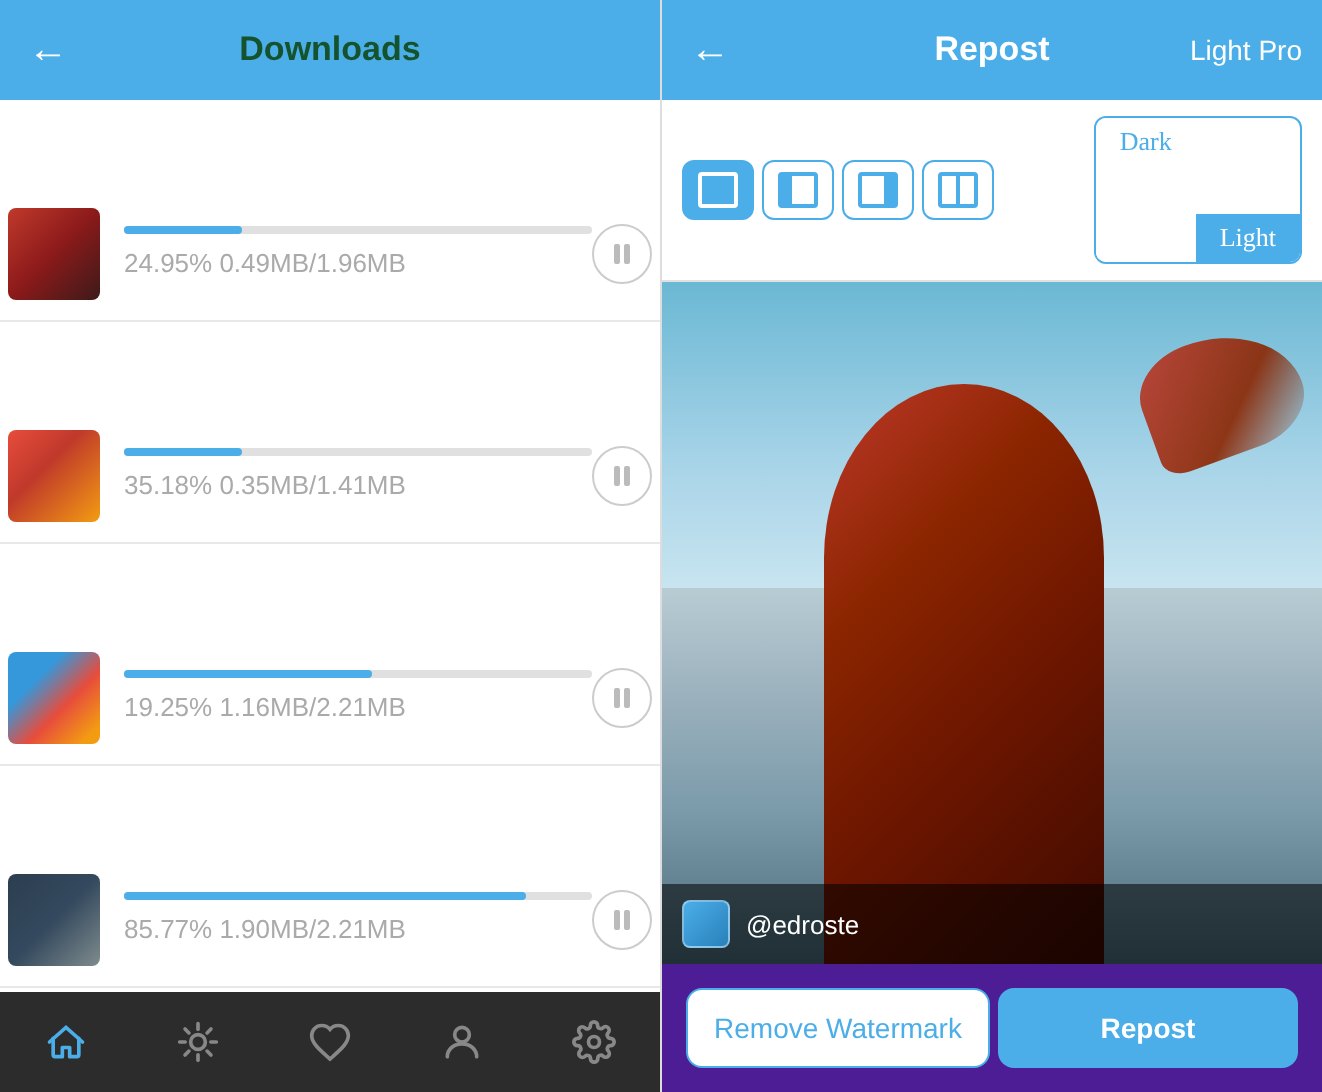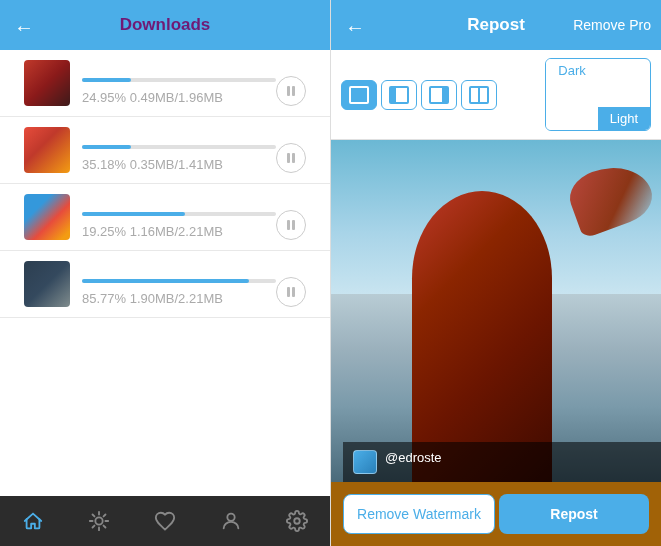--- a/index.html
+++ b/index.html
@@ -32,37 +32,38 @@
 
     .left-header .back-btn {
       position: absolute;
       left: 14px;
       color: white;
       font-size: 20px;
       cursor: pointer;
     }
 
     .left-header .title {
-      color: #701a75;
+      color: #14532d;
       font-size: 17px;
       font-weight: 600;
     }
 
     .download-list {
       flex: 1;
       overflow: hidden;
       background: white;
     }
 
     .download-item {
       display: flex;
-      align-items: flex-end;
-      padding: 10px 24px;
+      align-items: center;
+      padding: 10px 4px;
       border-bottom: 1px solid #e8e8e8;
       background: white;
+      margin-top: 44px;
     }
 
     .download-thumb {
       width: 46px;
       height: 46px;
       border-radius: 4px;
       flex-shrink: 0;
       overflow: hidden;
       margin-right: 12px;
     }
@@ -221,20 +222,21 @@
       border-radius: 6px;
       overflow: hidden;
     }
 
     .theme-btn {
       padding: 4px 12px;
       font-size: 13px;
       cursor: pointer;
       color: #4BAEE8;
       background: white;
+      font-family: Liberation Serif, serif;
     }
 
     .theme-btn.active {
       background: #4BAEE8;
       color: white;
       margin-top: 48px;
     }
 
     .image-container {
       flex: 1;
@@ -283,25 +285,26 @@
       height: 60px;
       background: linear-gradient(135deg, #c0392b 0%, #8B2500 60%, transparent 100%);
       border-radius: 50% 80% 50% 20%;
       transform: rotate(-20deg);
       opacity: 0.9;
     }
 
     .watermark-bar {
       position: absolute;
       bottom: 0;
-      left: 12px;
+      left: 0;
       right: 0;
       background: rgba(0,0,0,0.55);
       padding: 8px 10px;
       display: flex;
+      align-items: center;
       gap: 8px;
     }
 
     .watermark-avatar {
       width: 24px;
       height: 24px;
       border-radius: 4px;
       background: linear-gradient(135deg, #4BAEE8, #2980b9);
       flex-shrink: 0;
       border: 1px solid rgba(255,255,255,0.4);
@@ -309,21 +312,21 @@
 
     .watermark-text {
       color: white;
       font-size: 13px;
     }
 
     .action-buttons {
       padding: 12px 12px;
       display: flex;
       gap: 4px;
-      background: #a16207;
+      background: #4c1d95;
       flex-shrink: 0;
     }
 
     .btn-remove-watermark {
       flex: 1;
       height: 40px;
       border: 1.5px solid #4BAEE8;
       border-radius: 8px;
       background: white;
       color: #4BAEE8;
@@ -466,21 +469,21 @@
       </svg>
     </div>
   </div>
 </div>
 
 <div class="right-panel">
 
   <div class="right-header">
     <span class="back-btn">←</span>
     <span class="title">Repost</span>
-    <span class="unlock-pro">Remove Pro</span>
+    <span class="unlock-pro">Light Pro</span>
   </div>
 
   <div class="toolbar">
     <div class="frame-options">
 
       <div class="frame-btn active">
         <svg width="20" height="18" viewBox="0 0 20 18">
           <rect x="1" y="1" width="18" height="16" rx="1" fill="none" stroke="white" stroke-width="2"></rect>
         </svg>
       </div>

